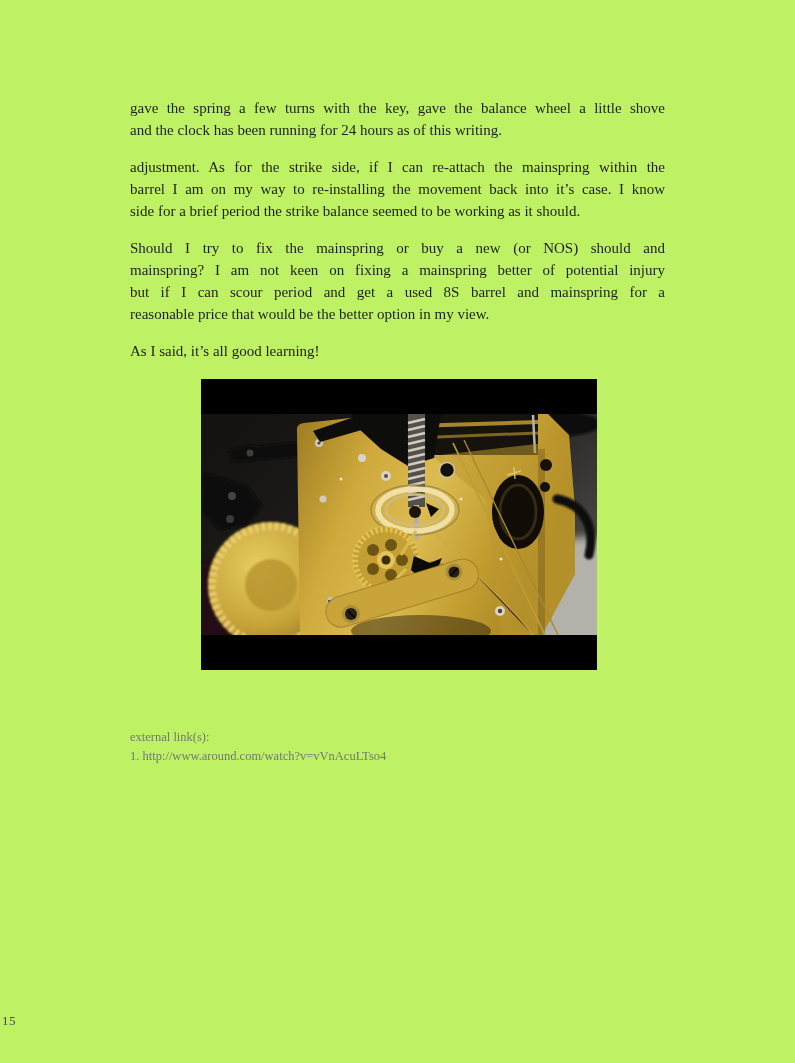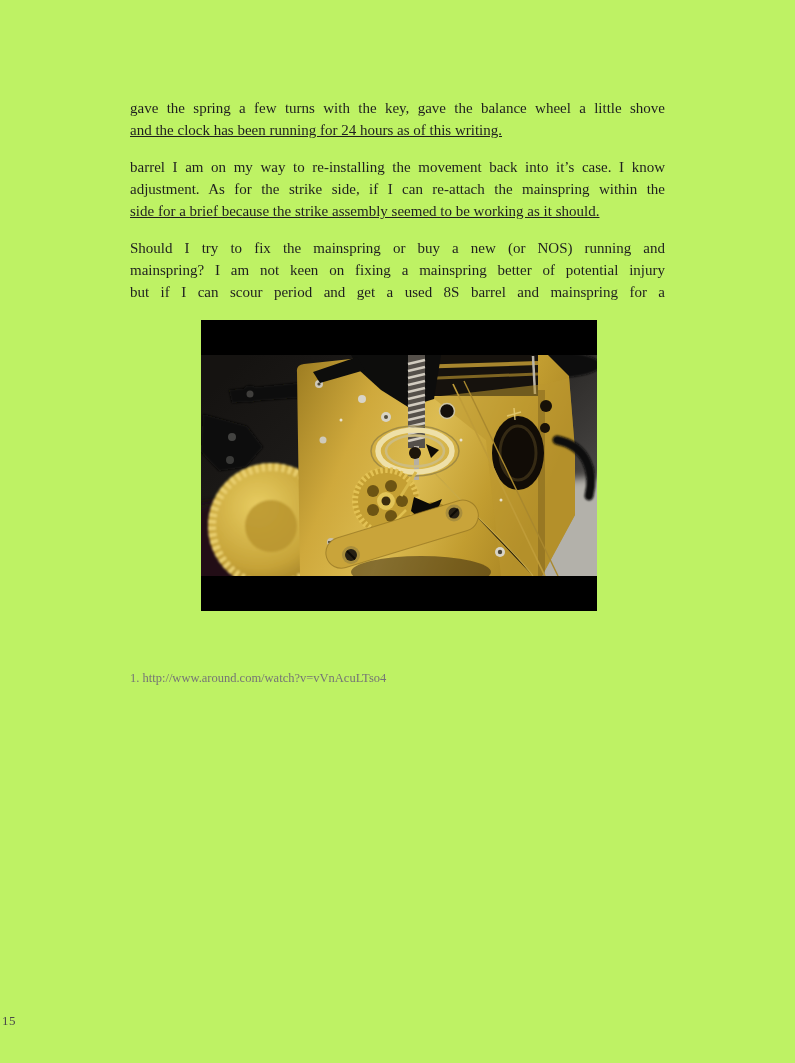--- a/index.html
+++ b/index.html
@@ -22,21 +22,21 @@
     margin: 0 0 15px 0;
     font-size: 15px;
     line-height: 22px;
   }
   .jline {
     display: block;
     white-space: nowrap;
     text-align: justify;
     text-align-last: justify;
   }
-  .jline.end { text-align-last: left; text-decoration: underline; }
+  .jline.end { text-align-last: left; }
   .figure {
     margin: 17px 0 0 71px;
     width: 396px;
     height: 291px;
     cursor: pointer;
     line-height: 0;
   }
   .links {
     margin-top: 58px;
     font-size: 12.5px;
@@ -59,31 +59,35 @@
 
 <div class="page">
   <div class="body-col">
 
     <p class="para">
       <span class="jline">gave the spring a few turns with the key, gave the balance wheel a little shove</span>
       <span class="jline end">and the clock has been running for 24 hours as of this writing.</span>
     </p>
 
     <p class="para">
+      <span class="jline">adjustment. As for the strike side, if I can re-attach the mainspring within the</span>
       <span class="jline">barrel I am on my way to re-installing the movement back into it’s case. I know</span>
-      <span class="jline">adjustment. As for the strike side, if I can re-attach the mainspring within the</span>
-      <span class="jline end">side for a brief because the strike assembly seemed to be working as it should.</span>
-    </p>
-
-    <p class="para">
-      <span class="jline">Should I try to fix the mainspring or buy a new (or NOS) running and</span>
+      <span class="jline end">side for a brief period the strike balance seemed to be working as it should.</span>
+    </p>
+
+    <p class="para">
+      <span class="jline">Should I try to fix the mainspring or buy a new (or NOS) should and</span>
       <span class="jline">mainspring? I am not keen on fixing a mainspring better of potential injury</span>
       <span class="jline">but if I can scour period and get a used 8S barrel and mainspring for a</span>
-    </p>
-
+      <span class="jline end">reasonable price that would be the better option in my view.</span>
+    </p>
+
+    <p class="para">
+      <span class="jline end">As I said, it’s all good learning!</span>
+    </p>
 
     <div class="figure">
       <svg width="396" height="291" viewBox="0 0 396 291">
         <defs>
           <linearGradient id="bgG" x1="0" y1="0.2" x2="1" y2="0.8">
             <stop offset="0" stop-color="#151311"></stop>
             <stop offset="0.5" stop-color="#211f1d"></stop>
             <stop offset="0.78" stop-color="#3c3a38"></stop>
             <stop offset="1" stop-color="#575553"></stop>
           </linearGradient>
@@ -232,20 +236,21 @@
           <ellipse cx="220" cy="252" rx="70" ry="16" fill="#1c1206" opacity="0.45"></ellipse>
           <path d="M356,120 C386,126 394,152 388,176" stroke="#0a0a0a" stroke-width="9" fill="none" stroke-linecap="round" filter="url(#b1)"></path>
         </g>
 
         <rect x="0" y="0" width="396" height="35" fill="#000000"></rect>
         <rect x="0" y="256" width="396" height="35" fill="#000000"></rect>
       </svg>
     </div>
 
     <div class="links">
+      <div>external link(s):</div>
       <div>
         <span>1.</span>
         <span class="url">http://www.around.com/watch?v=vVnAcuLTso4</span>
       </div>
     </div>
 
   </div>
 
   <div class="page-num">15</div>
 </div>

